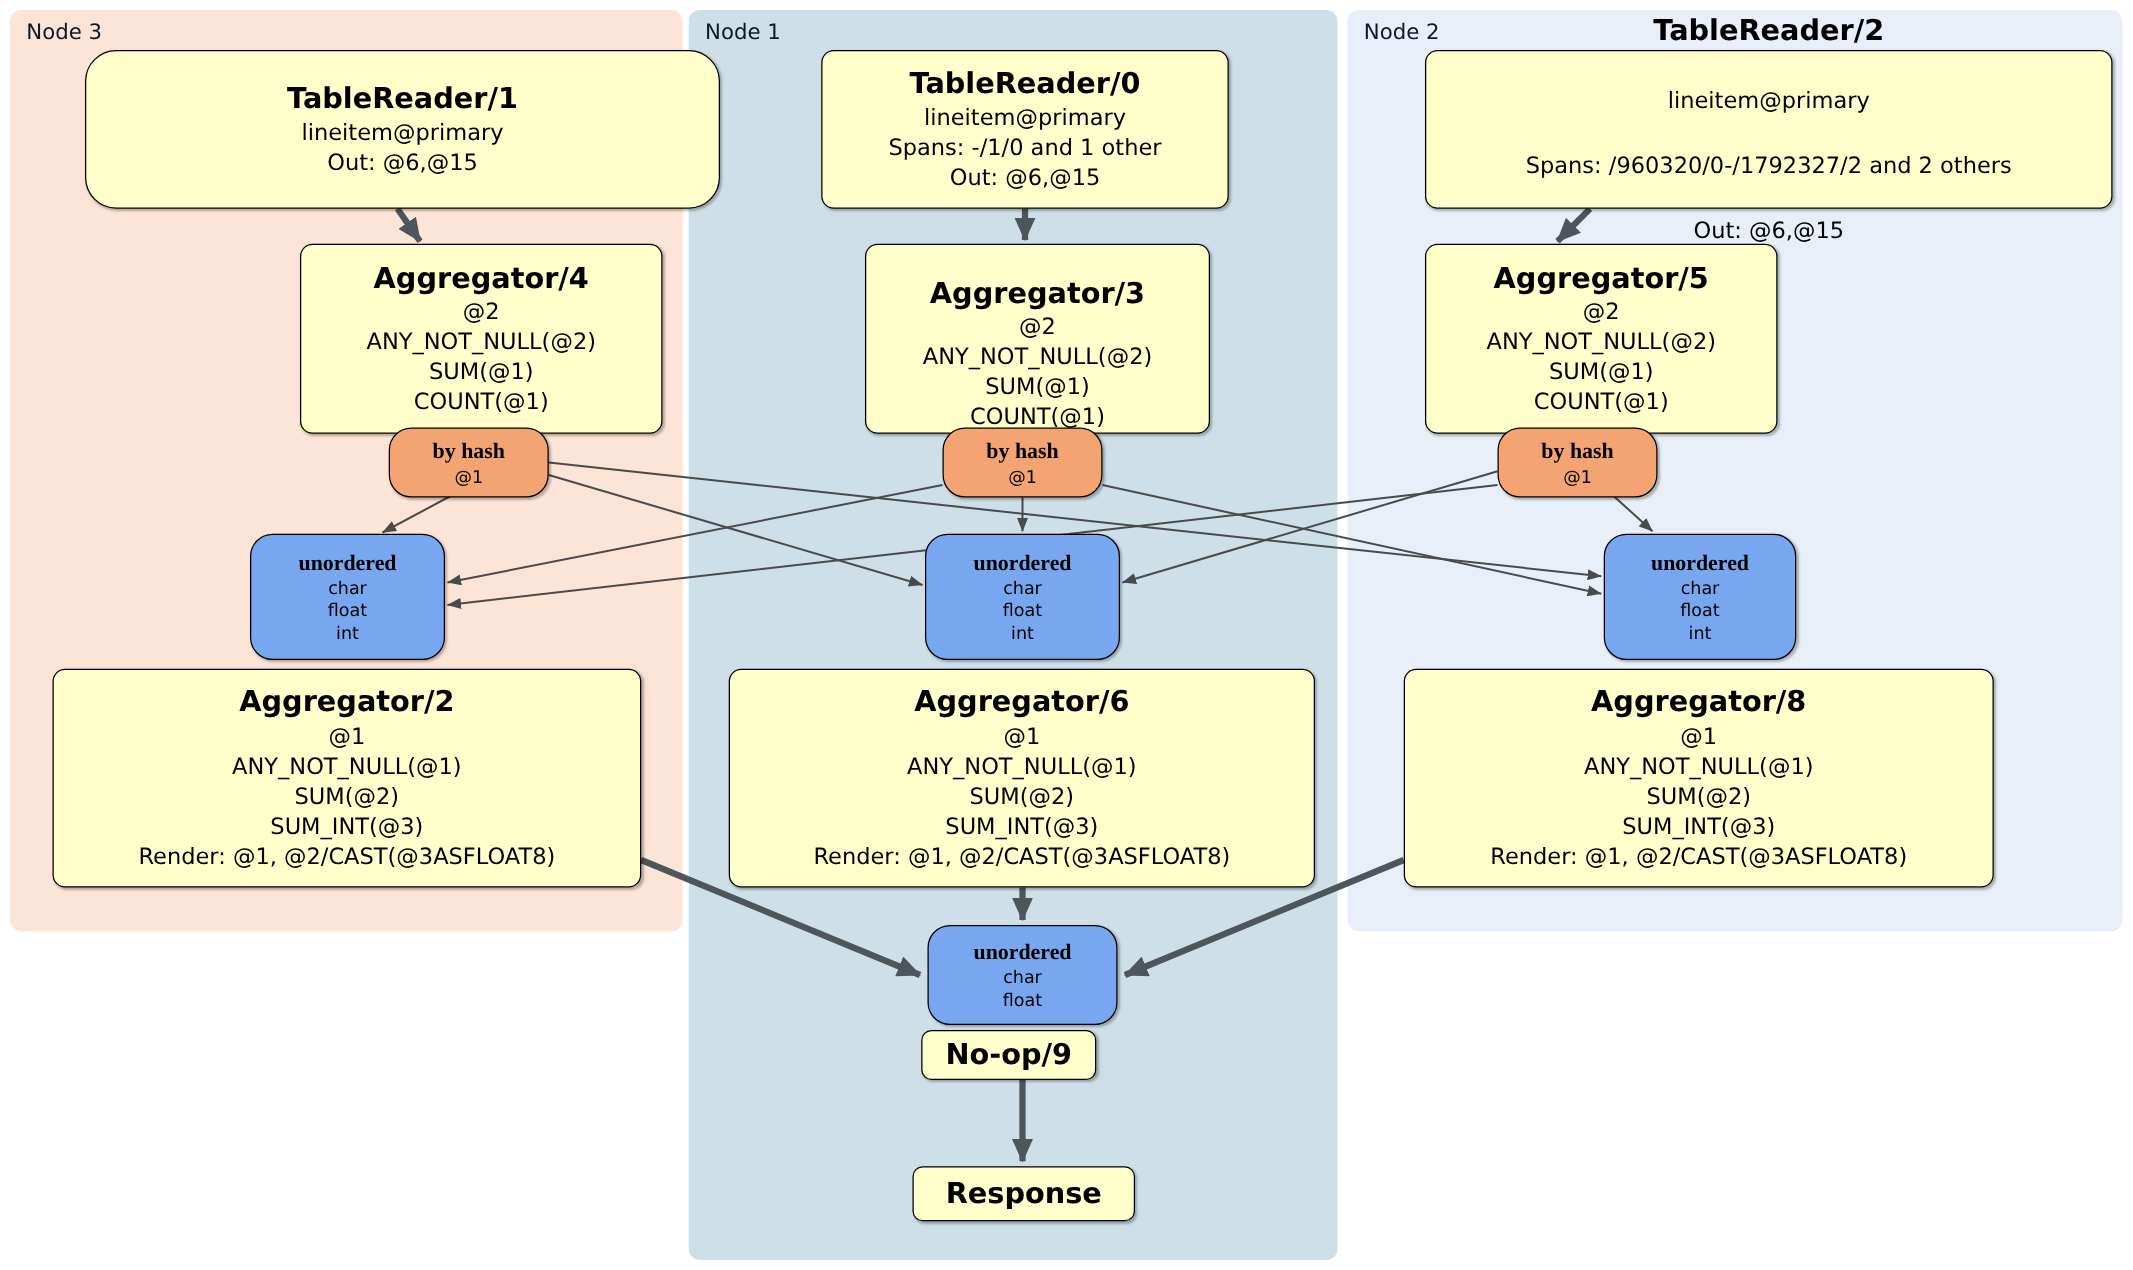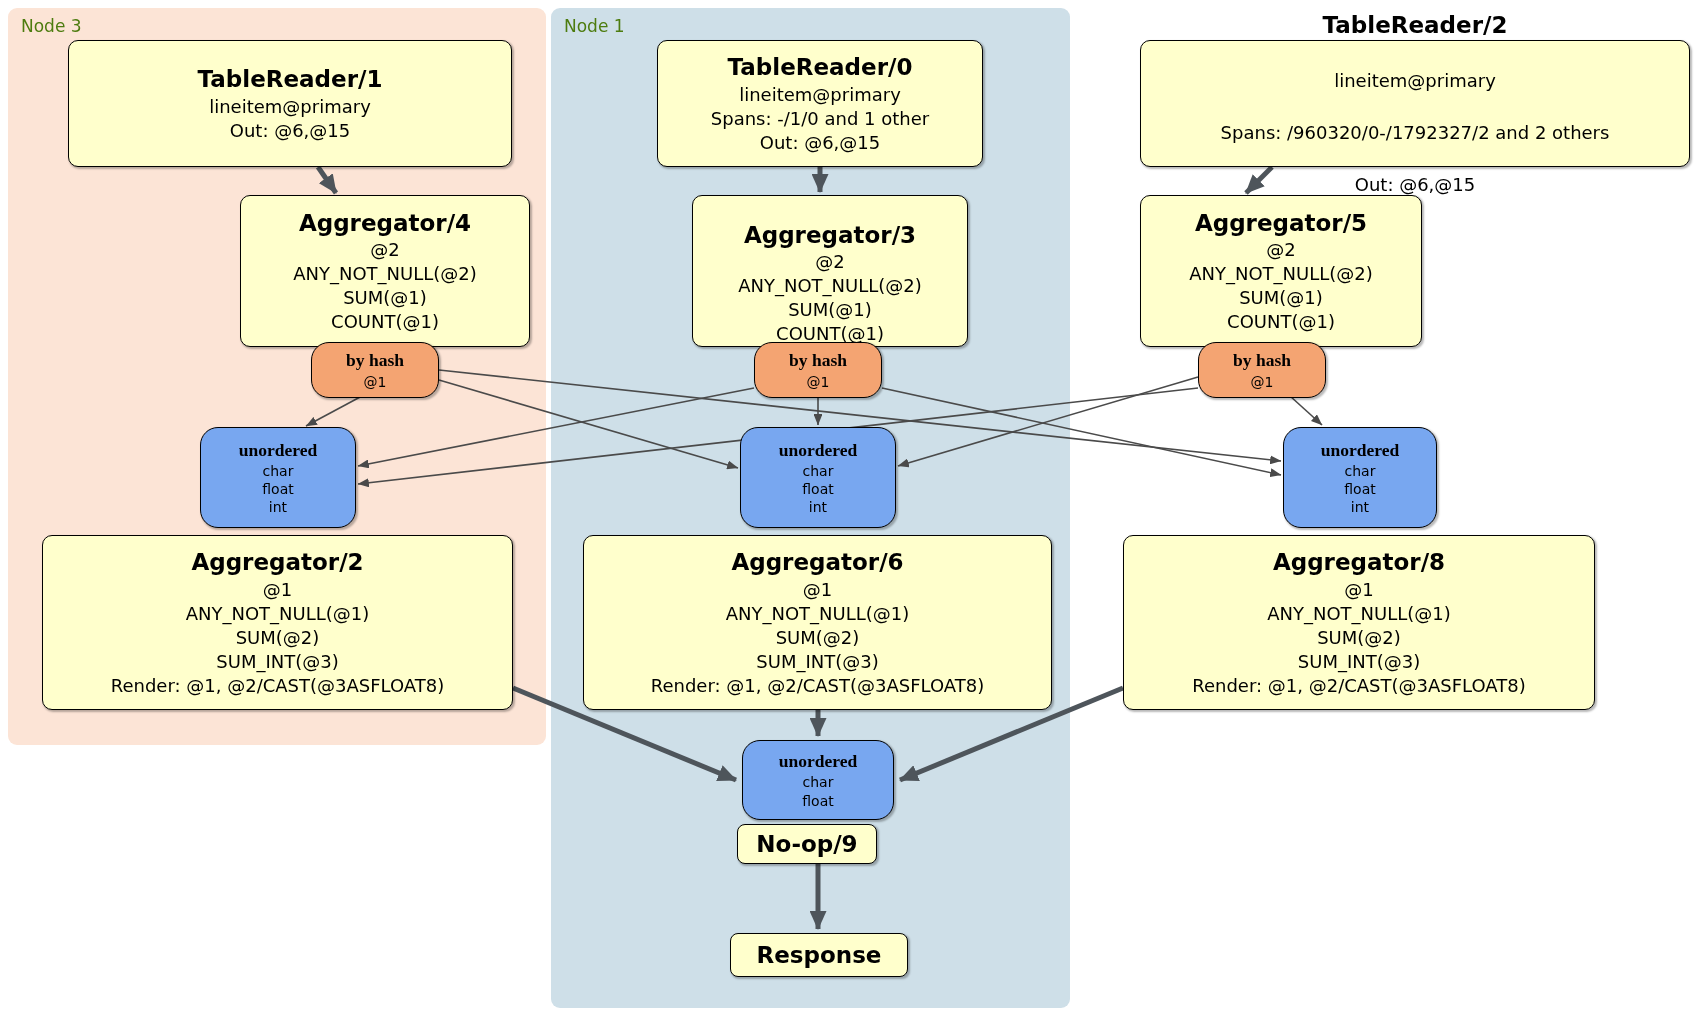--- a/index.html
+++ b/index.html
@@ -2,21 +2,21 @@
 <html style="--panel-node3: #FCE4D6; --panel-node1: #CEDFE8; --panel-node2: #E9EFF9; --processor-fill: #FFFFCC; --router-fill: #F4A472; --sync-fill: #78A7F0; --box-border: #000000; --edge-color: #4A4A4A; --arrow-color: #4E555B; --text-color: #000000;"><head>
 <meta charset="utf-8">
 <style>
   html,body{margin:0;padding:0;background:#ffffff;}
   #stage{
     position:relative;width:1706px;height:1016px;overflow:hidden;
     font-family:"DejaVu Sans","Liberation Sans",sans-serif;
     color:var(--text-color,#000);
   }
   .panel{position:absolute;border-radius:9px;}
-  .panel-label{position:absolute;top:8px;left:13px;font-size:17px;color:#4d7c0f;}
+  .panel-label{position:absolute;top:8px;left:13px;font-size:17px;color:#0f172a;}
   .edge-layer{position:absolute;left:0;top:0;z-index:1;pointer-events:none;}
   .box{
     position:absolute;z-index:2;box-sizing:border-box;
     display:flex;flex-direction:column;justify-content:center;align-items:center;
     text-align:center;border:1.7px solid var(--box-border,#000);
     background:var(--processor-fill,#ffffcc);border-radius:10px;
     box-shadow:1.5px 1.5px 2px rgba(0,0,0,0.28);
     line-height:1.33;
   }
   .proc-title{font-weight:bold;font-size:23px;white-space:nowrap;}
@@ -31,20 +31,23 @@
 </head>
 <body>
 
 <div id="stage">
 
   <div class="panel" style="left:8px;top:8px;width:538px;height:737px;background:var(--panel-node3,#FCE4D6);">
     <div class="panel-label">Node 3</div>
   </div>
   <div class="panel" style="left:551px;top:8px;width:519px;height:1000px;background:var(--panel-node1,#CEDFE8);">
     <div class="panel-label">Node 1</div>
+  </div>
+  <div class="panel" style="left:1078px;top:8px;width:620px;height:737px;background:var(--panel-node2,#E9EFF9);">
+    <div class="panel-label">Node 2</div>
   </div>
 
   <svg class="edge-layer" width="1706" height="1016" viewBox="0 0 1706 1016">
     <defs>
       <marker id="ah-thick" markerUnits="strokeWidth" markerWidth="3.8" markerHeight="3.4" refX="3.6" refY="1.7" orient="auto">
         <path d="M0,0 L3.8,1.7 L0,3.4 z" fill="#4E555B"></path>
       </marker>
       <marker id="ah-thin" markerUnits="strokeWidth" markerWidth="7" markerHeight="5.6" refX="6.8" refY="2.8" orient="auto">
         <path d="M0,0 L7,2.8 L0,5.6 z" fill="#4A4A4A"></path>
       </marker>
@@ -66,21 +69,21 @@
       <line x1="318" y1="167" x2="336" y2="193" marker-end="url(#ah-thick)"></line>
       <line x1="820" y1="167" x2="820" y2="192" marker-end="url(#ah-thick)"></line>
       <line x1="1272" y1="167" x2="1246" y2="193" marker-end="url(#ah-thick)"></line>
       <line x1="513" y1="688" x2="736" y2="780" marker-end="url(#ah-thick)"></line>
       <line x1="818" y1="710" x2="818" y2="736" marker-end="url(#ah-thick)"></line>
       <line x1="1123" y1="688" x2="900" y2="780" marker-end="url(#ah-thick)"></line>
       <line x1="818" y1="864" x2="818" y2="929" marker-end="url(#ah-thick)"></line>
     </g>
   </svg>
 
-  <div class="box" style="left:68px;top:40px;width:444px;height:127px;">
+  <div class="box" style="left:68px;top:40px;width:508px;height:127px;border-radius:25px;">
     <div class="proc-title">TableReader/1</div>
     <div class="proc-line">lineitem@primary</div>
     <div class="proc-line">Out: @6,@15</div>
   </div>
   <div class="box" style="left:240px;top:195px;width:290px;height:152px;text-align:center;">
     <div class="proc-title">Aggregator/4</div>
     <div class="proc-line">@2</div>
     <div class="proc-line">ANY_NOT_NULL(@2)</div>
     <div class="proc-line">SUM(@1)</div>
     <div class="proc-line">COUNT(@1)</div>

